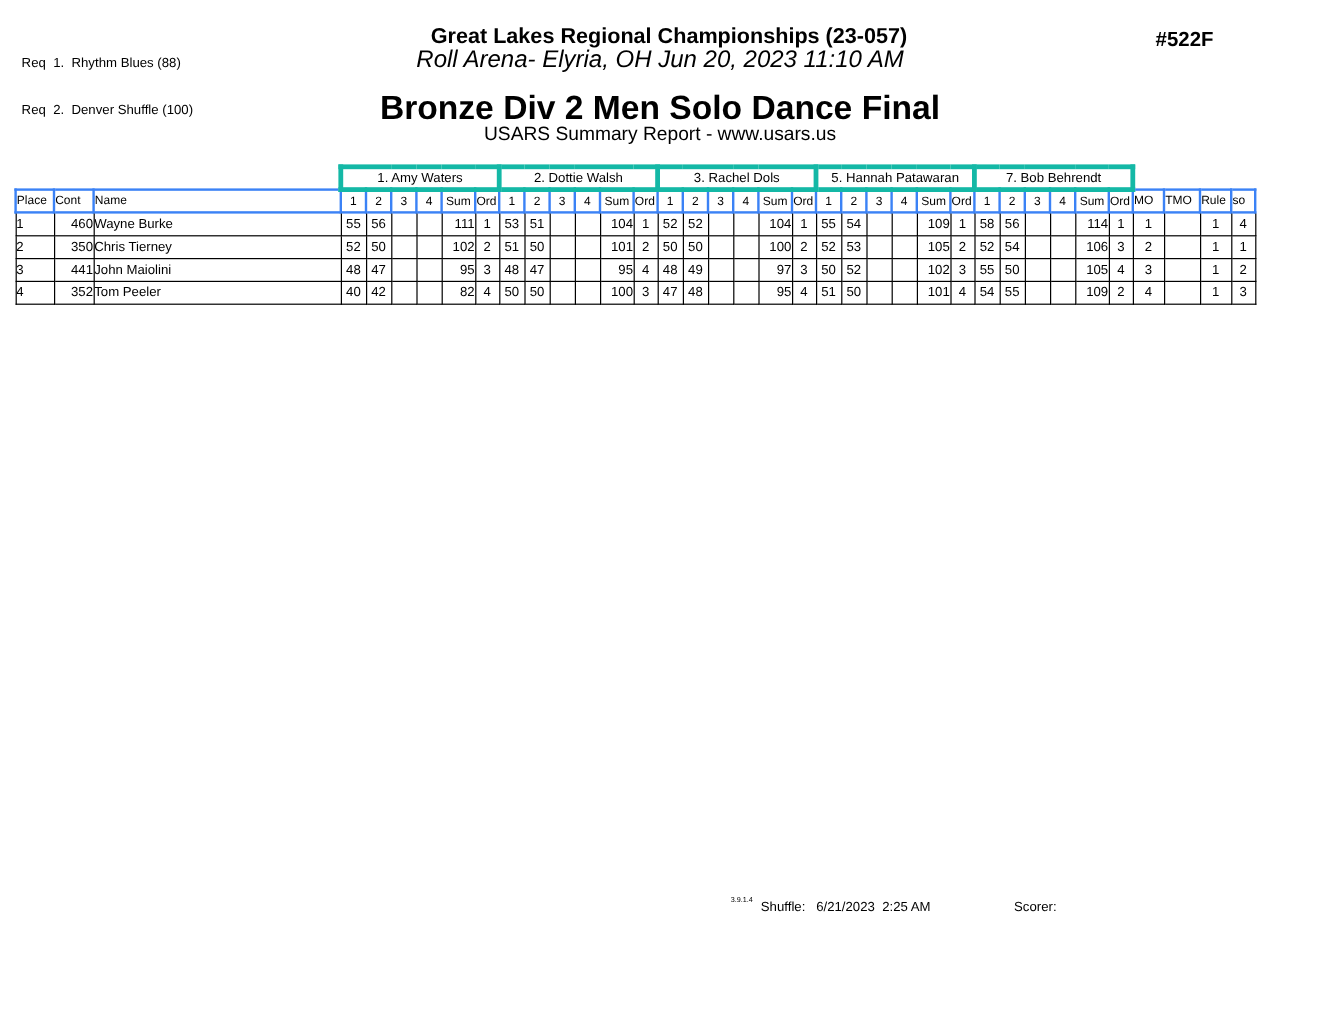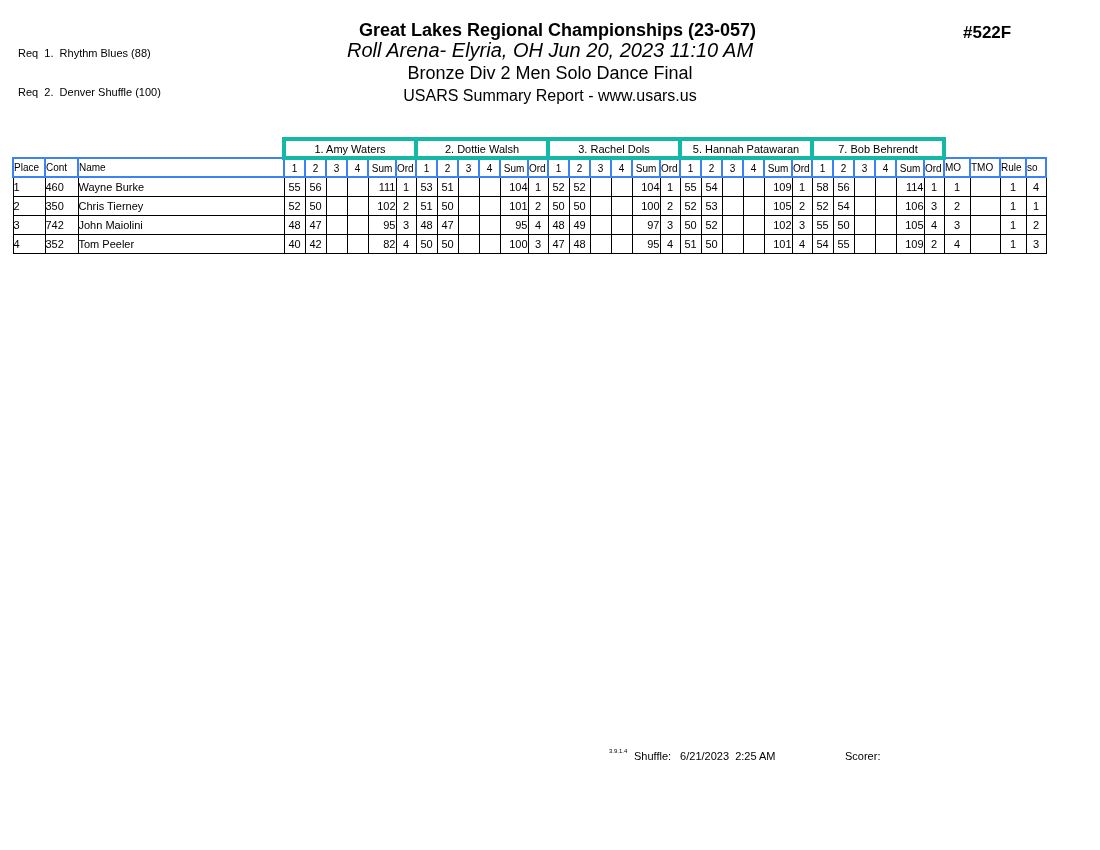--- a/index.html
+++ b/index.html
@@ -4,37 +4,37 @@
 <style>
   html,body{margin:0;padding:0;}
   body{
     width:1100px;height:850px;background:#fff;color:#000;
     font-family:"Liberation Sans",sans-serif;position:relative;overflow:hidden;
   }
   .req{position:absolute;left:18px;top:21px;font-size:11px;line-height:13px;white-space:pre;}
   .hdr{position:absolute;left:0;top:20px;width:100%;text-align:center;}
   .t1{font-size:18px;font-weight:bold;line-height:21px;padding-left:15px;}
   .t2{font-size:20px;line-height:18px;font-style:italic;}
-  .t3{font-size:18px;font-weight:normal;line-height:24px;margin-top:2px;}
+  .t3{font-size:28px;font-weight:bold;line-height:24px;margin-top:19px;}
   .t4{font-size:16px;line-height:20px;margin-top:1px;}
   .evt{position:absolute;left:963px;top:23px;font-size:17px;font-weight:bold;}
   table.results{
     position:absolute;left:12px;top:137px;border-collapse:collapse;
     font-size:11px;table-layout:fixed;
   }
   .results td,.results th{padding:0;font-weight:normal;overflow:hidden;white-space:nowrap;}
   .judgebox{border:4px solid #14b8a6;height:15px;text-align:center;padding-left:4px;white-space:pre;font-size:11px;}
   .spacer{border:none;}
   tr.colhead th{border:2px solid #3b82f6;height:16px;font-size:10px;}
   .hl,.hr{text-align:left;padding-left:3px;}
   .hnum,.hsum{text-align:center;}
   .hord{border-left:3px solid #000;border-right:3px solid #000;text-align:left;}
   tbody.resbody td{border:1px solid #000;height:18px;}
   .place{font-weight:bold;text-align:left;padding-left:5px;}
-  .cont{font-weight:bold;text-align:left;margin-left:12px;}
+  .cont{font-weight:bold;text-align:right;margin-left:12px;}
   .name{font-weight:bold;text-align:left;padding-left:5px;}
   .score{text-align:center;}
   .sum{text-align:right;padding-right:3px;}
   .ord{font-weight:bold;text-align:center;border-left:3px solid #000;border-right:3px solid #000;}
   .mo,.tmo,.rule,.so{text-align:center;}
   .footer{position:absolute;left:0;top:748px;width:100%;height:16px;font-size:11px;}
   .ver{position:absolute;left:609px;top:0;font-size:6px;letter-spacing:0;}
   .printedwrap{position:absolute;left:634px;top:2px;white-space:pre;}
   .printedval{margin-left:9px;}
   .scorer{position:absolute;left:845px;top:2px;}
@@ -220,21 +220,21 @@
         <td class="score"></td>
         <td class="sum">106</td>
         <td class="ord">3</td>
         <td class="mo">2</td>
         <td class="tmo"></td>
         <td class="rule">1</td>
         <td class="so">1</td>
       </tr>
       <tr class="datarow">
         <td class="place">3</td>
-        <td class="cont">742</td>
+        <td class="cont">441</td>
         <td class="name">John Maiolini</td>
         <td class="score">48</td>
         <td class="score">47</td>
         <td class="score"></td>
         <td class="score"></td>
         <td class="sum">95</td>
         <td class="ord">3</td>
         <td class="score">48</td>
         <td class="score">47</td>
         <td class="score"></td>

